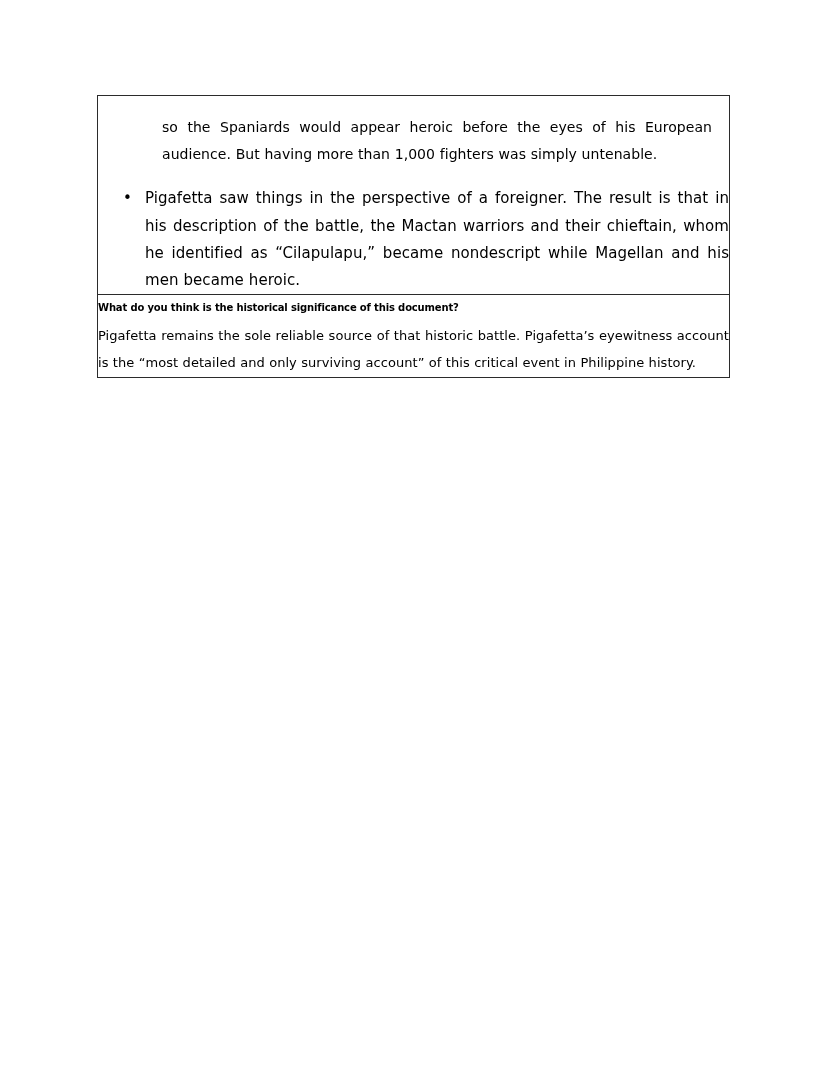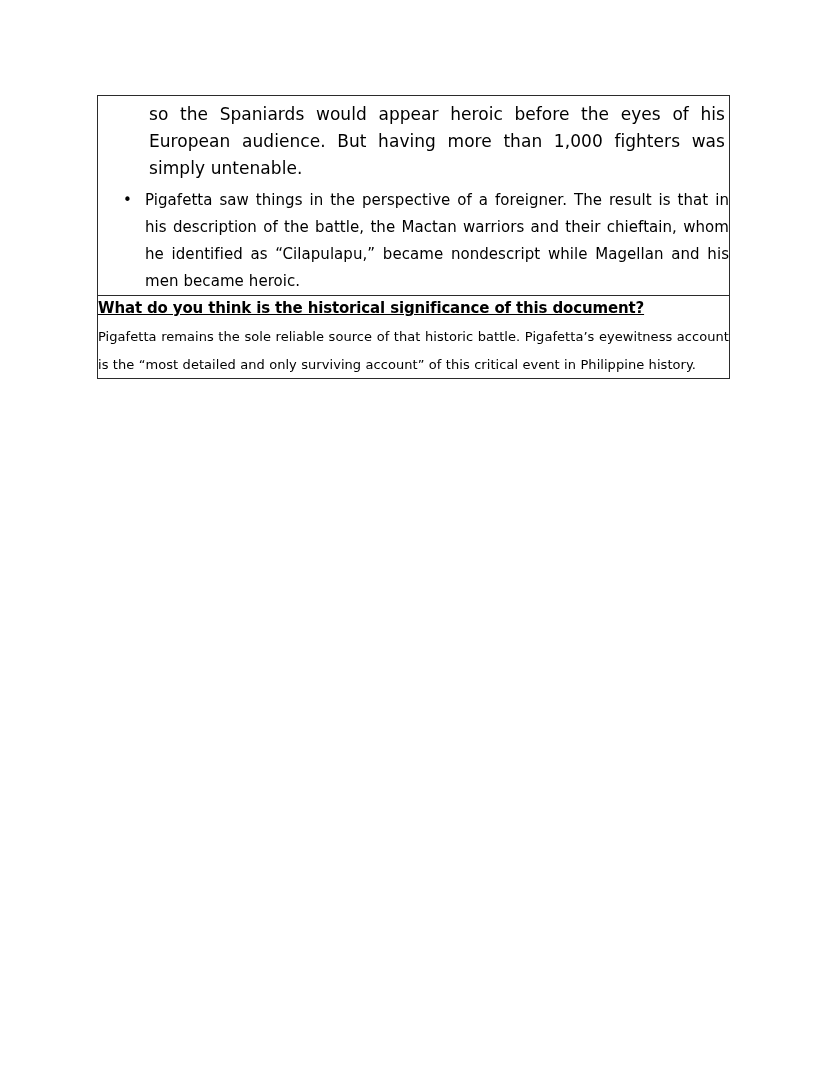--- a/index.html
+++ b/index.html
@@ -43,25 +43,25 @@
     background: #ffffff;
     padding: 0;
   }
 
   
   .cell-continuation {
     padding: 0 8px 9px 8px;
   }
 
   .para-continued {
-    margin: 4px;
+    margin: 17px;
     padding: 0;
     text-align: justify;
     text-justify: inter-word;
-    font-size: 17px;
+    font-size: 14px;
     line-height: 27.2px;
     padding-left: 47px;
     padding-top: 1px;
     letter-spacing: 0.05px;
     word-spacing: 0.2px;
   }
 
   .bullet-list {
     margin: 0;
     padding: 0;
@@ -95,26 +95,25 @@
   }
 
   
   .cell-answer {
     padding: 3px 8px 9px 8px;
   }
 
   .question-heading {
     margin: 0;
     padding: 0;
-    font-size: 15px;
+    font-size: 10px;
     line-height: 25px;
     font-weight: bold;
     text-align: left;
     letter-spacing: -0.15px;
-    text-decoration: underline;
   }
 
   .answer-body {
     margin: 0;
     padding: 0;
     padding-top: 2px;
     font-size: 13px;
     line-height: 27.2px;
     text-align: justify;
     text-justify: inter-word;

